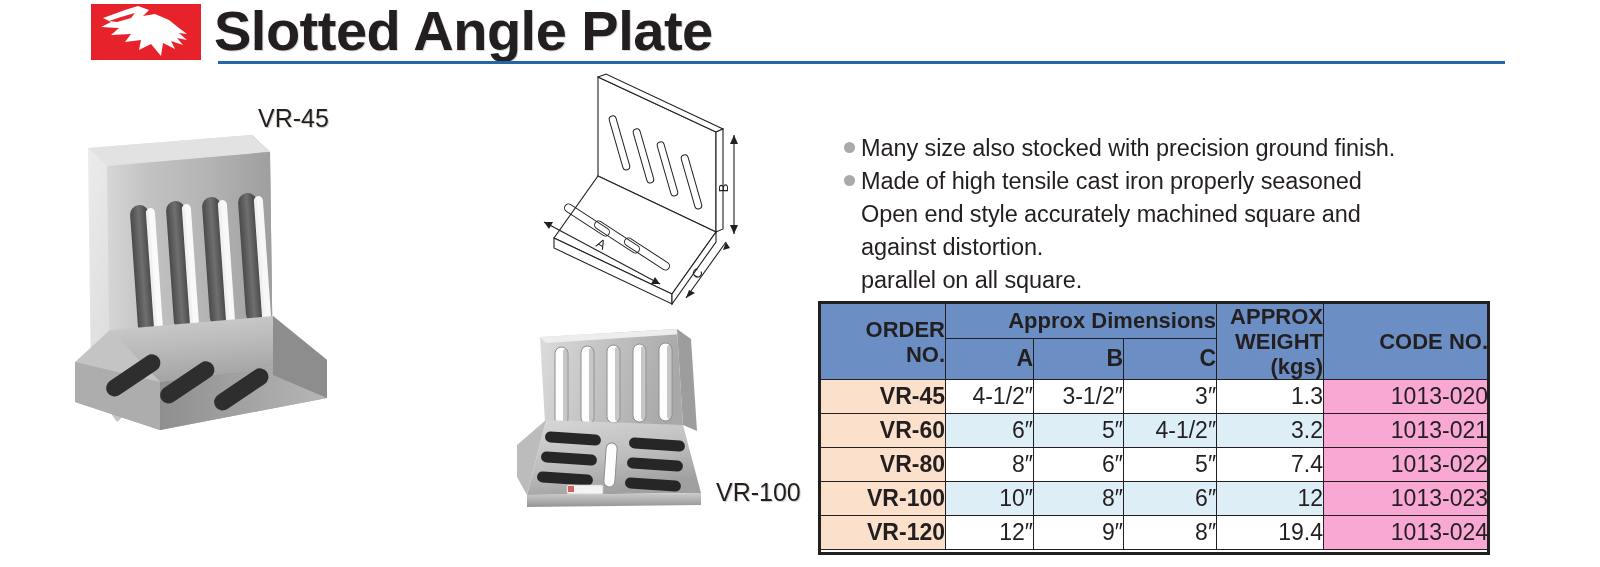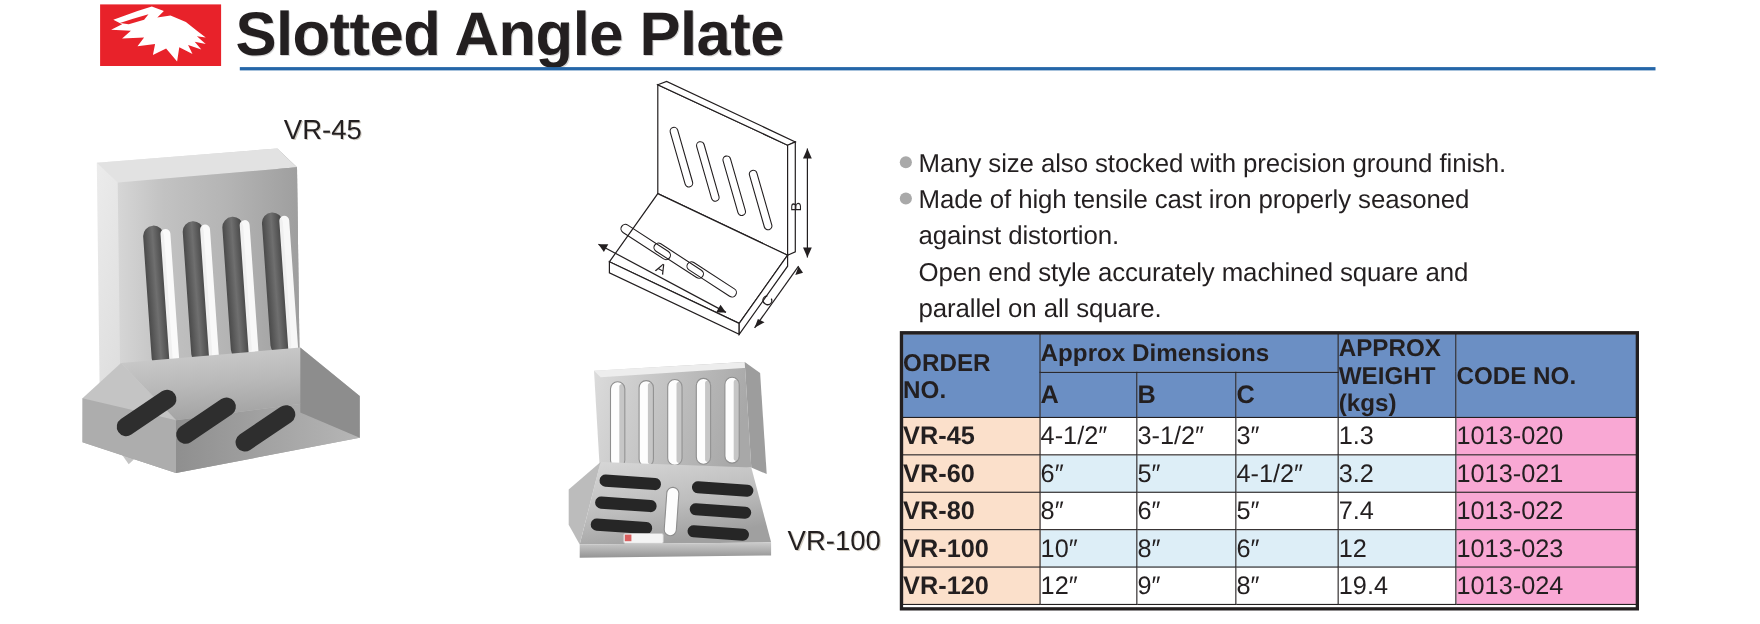--- a/index.html
+++ b/index.html
@@ -64,21 +64,21 @@
 
   
   #drawing { position: absolute; left: 520px; top: 72px; width: 235px; height: 250px; }
 
   
   #photo-vr100 { position: absolute; left: 505px; top: 325px; width: 230px; height: 200px; }
 
   
   #bullets {
     position: absolute;
-    left: 818px; top: 132px;
+    left: 844px; top: 132px;
     width: 670px;
   }
   .bullet-row { display: flex; align-items: flex-start; margin-bottom: 1px; }
   .bullet-dot {
     flex: 0 0 auto;
     width: 11px; height: 11px;
     border-radius: 50%;
     background: #a9a9a9;
     margin-top: 10px;
     margin-right: 6px;
@@ -94,21 +94,21 @@
   
   #spec-table {
     position: absolute;
     left: 820px; top: 303px;
     width: 668px;
     border-collapse: collapse;
     table-layout: fixed;
   }
   #spec-table th, #spec-table td {
     border: 1px solid #231f20;
-    text-align: left;
+    text-align: right;
     vertical-align: middle;
     color: #231f20;
     padding: 0;
   }
   #spec-table thead th {
     background: #6b8fc4;
     font-size: 22px;
     font-weight: bold;
     line-height: 25px;
   }
@@ -334,25 +334,25 @@
   <div class="bullet-row">
     <span class="bullet-dot"></span>
     <span class="bullet-text">Many size also stocked with precision ground finish.</span>
   </div>
   <div class="bullet-row">
     <span class="bullet-dot"></span>
     <span class="bullet-text">Made of high tensile cast iron properly seasoned</span>
   </div>
   <div class="bullet-row">
     <span class="bullet-dot blank"></span>
-    <span class="bullet-text">against distortion.</span>
+    <span class="bullet-text">Open end style accurately machined square and</span>
   </div>
   <div class="bullet-row">
     <span class="bullet-dot blank"></span>
-    <span class="bullet-text">Open end style accurately machined square and</span>
+    <span class="bullet-text">against distortion.</span>
   </div>
   <div class="bullet-row">
     <span class="bullet-dot blank"></span>
     <span class="bullet-text">parallel on all square.</span>
   </div>
 </div>
 
 <table id="spec-table">
   <colgroup>
     <col class="col-order">

